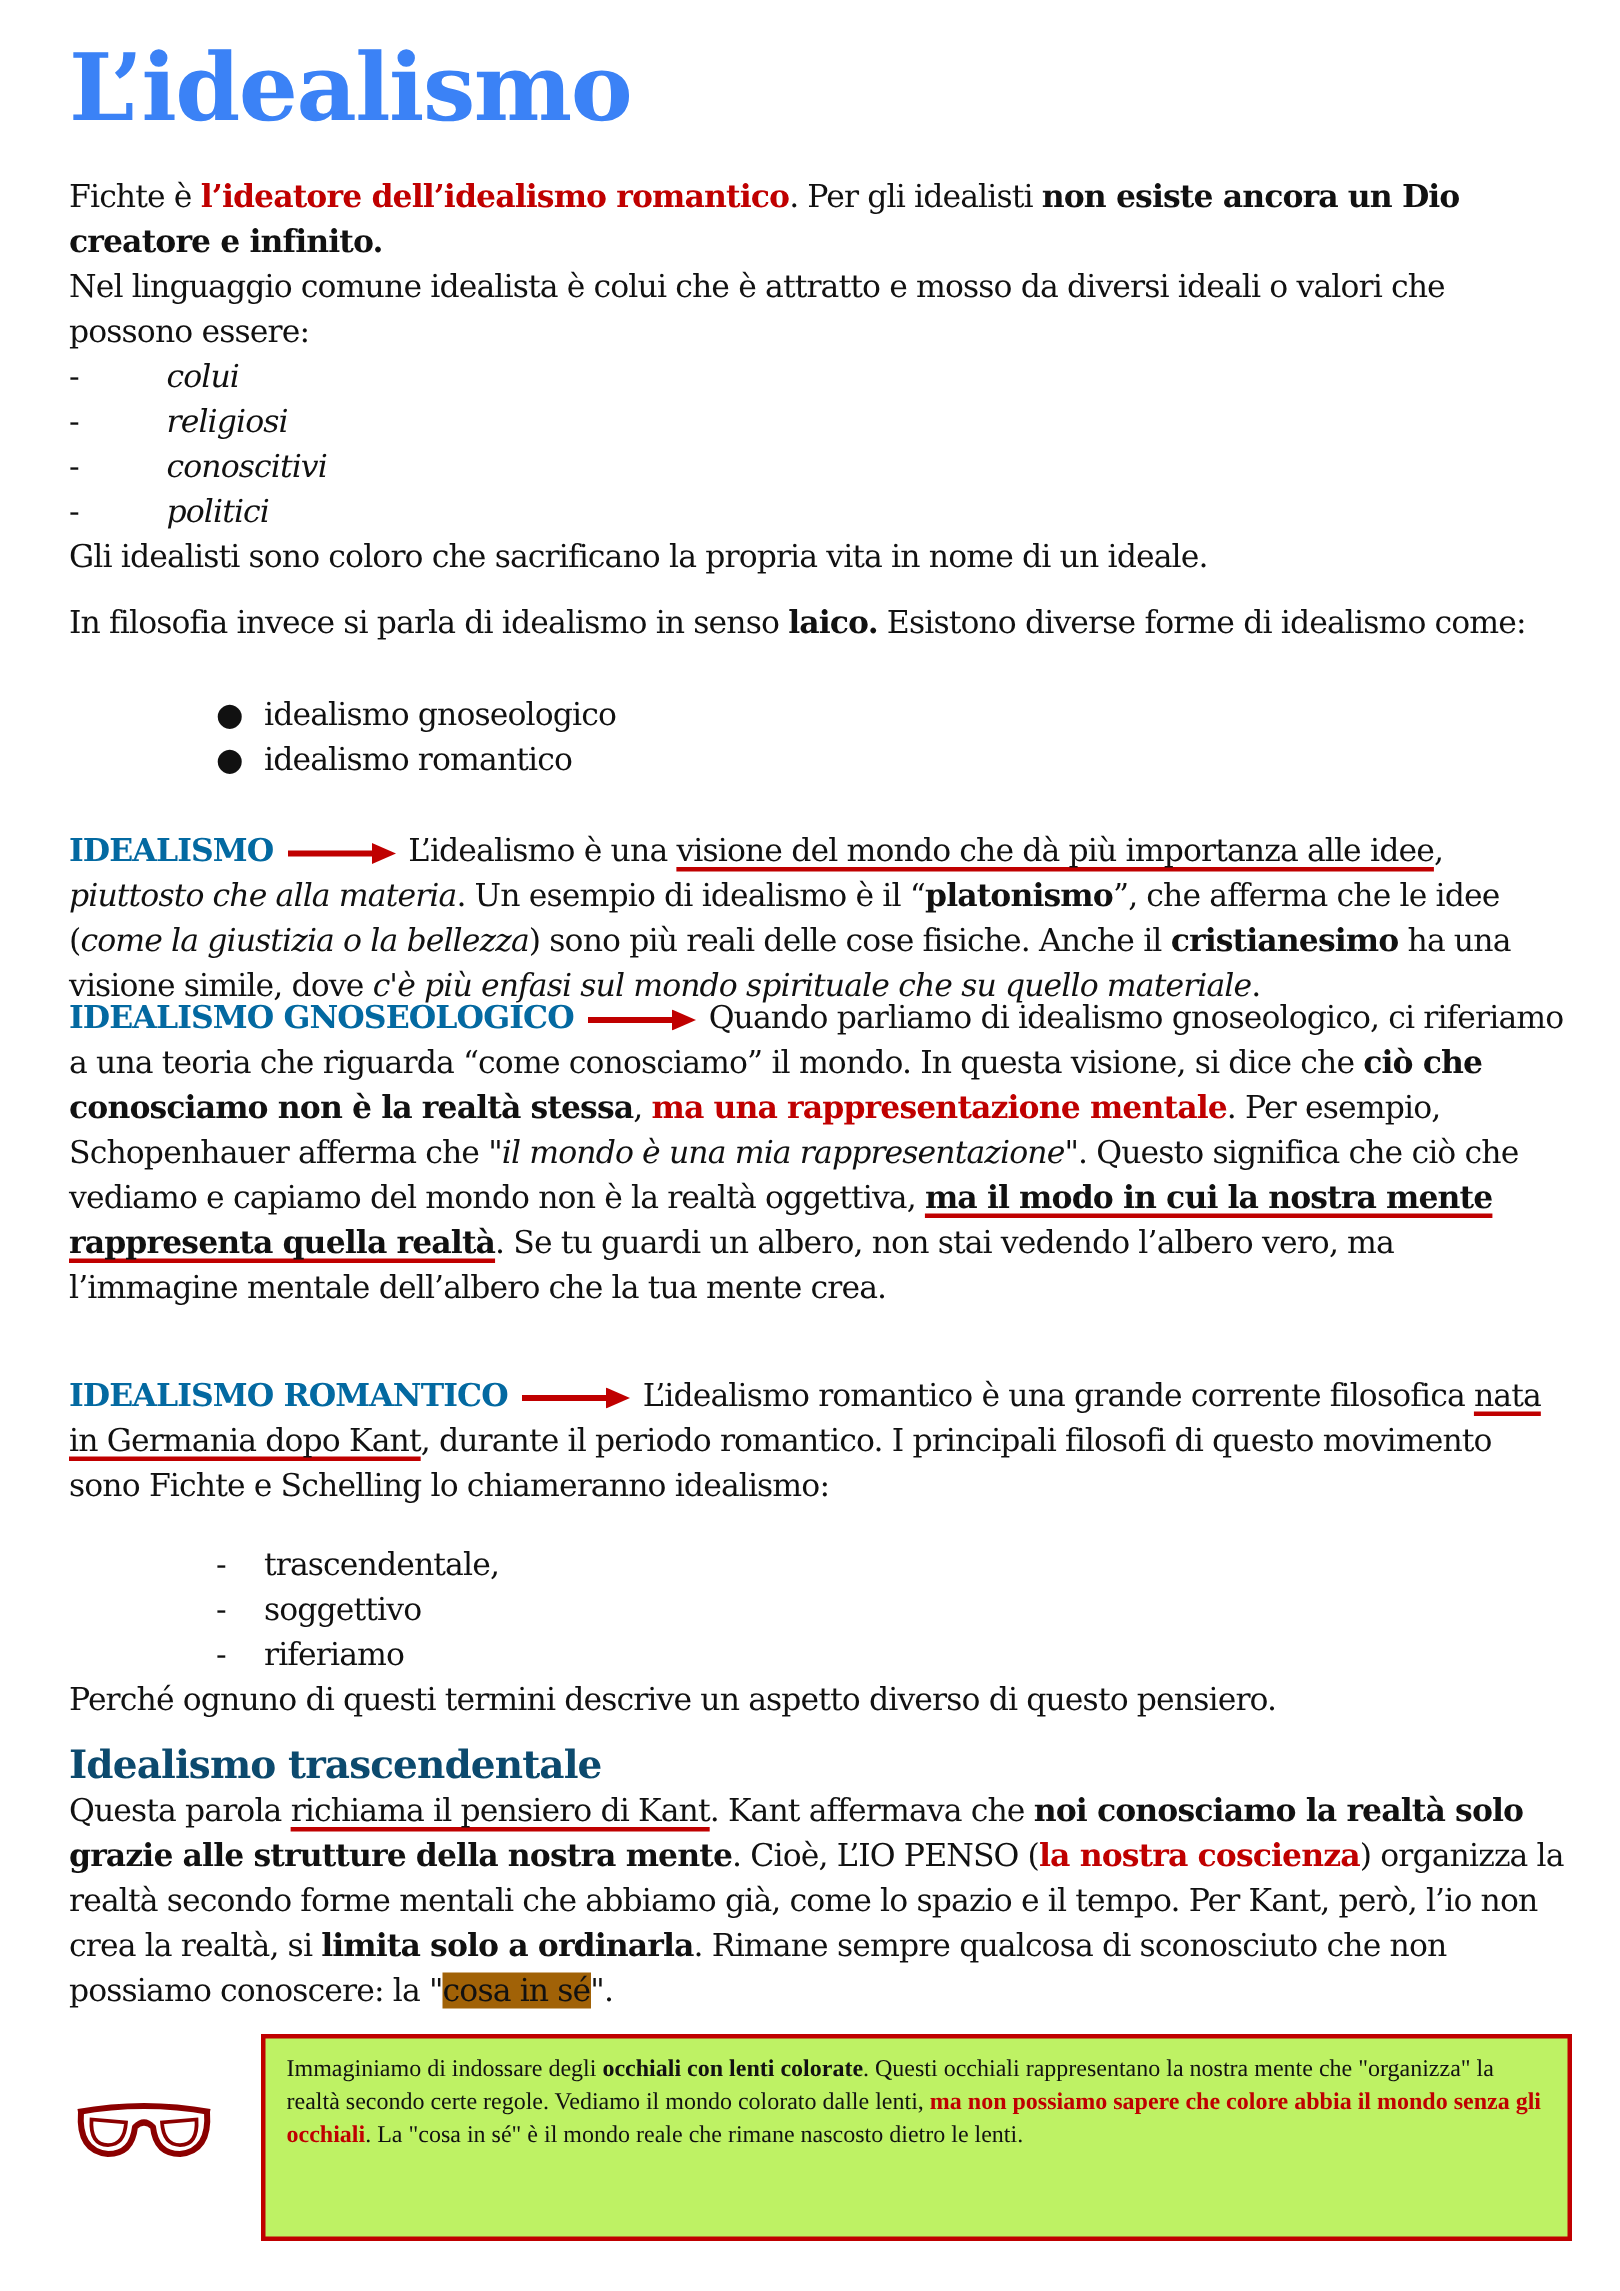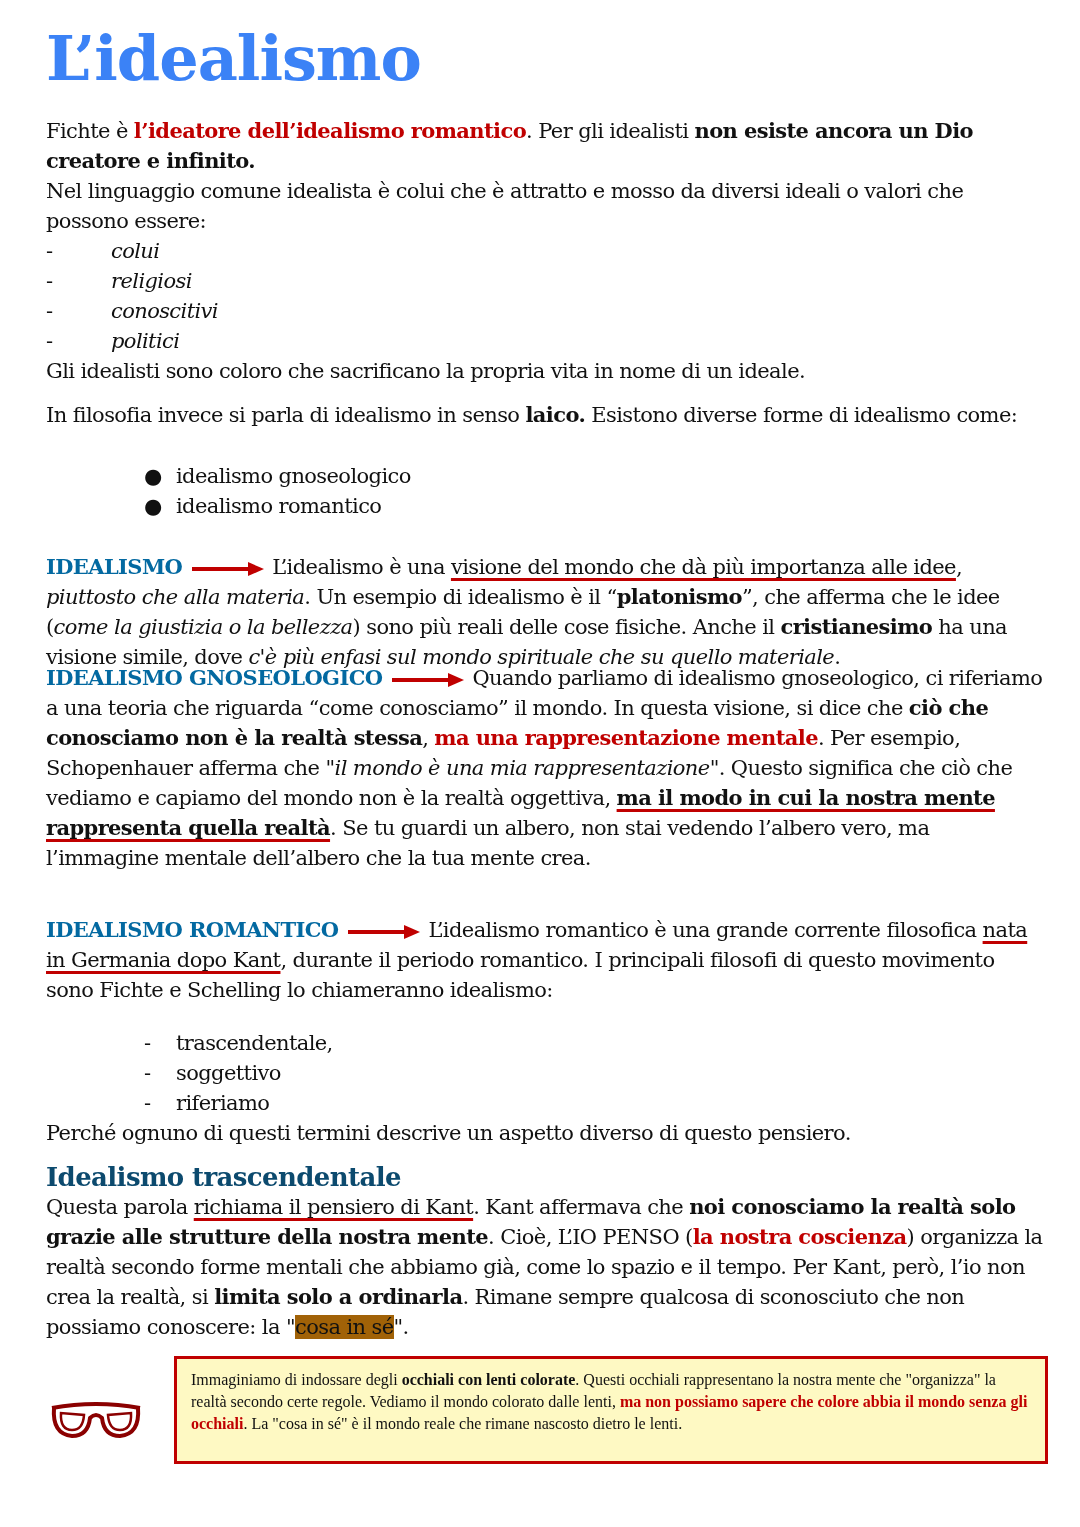--- a/index.html
+++ b/index.html
@@ -13,22 +13,22 @@
   .i { font-style:italic; }
   .ul { text-decoration:underline; text-decoration-color:#c00000; text-decoration-thickness:3px; text-underline-offset:4px; }
   .hl { background:#a16207; }
   .dash-list, .bullet-list { list-style:none; margin:0; padding:0; }
   .dash-list li, .bullet-list li { position:relative; }
   .dash-list li .mk { position:absolute; left:-65px; }
   .bullet-list li .mk { position:absolute; left:-32px; }
   .head { color:#0369a1; font-weight:bold; }
   .arrow { display:inline-block; vertical-align:middle; margin:0 8px 0 10px; }
   .sub-h { color:#0c4a6e; font-weight:bold; font-size:26px; }
-  .box { position:absolute; left:174px; top:1356px; width:874px; height:108px; border:3px solid #c00000;
-         background:#fef9c3; box-sizing:border-box; padding:10px 14px;
+  .box { position:absolute; left:174px; top:1356px; width:874px; height:138px; border:3px solid #c00000;
+         background:#bef264; box-sizing:border-box; padding:10px 14px;
          font-family:"Liberation Serif", serif; font-size:16px; line-height:22px; color:#111; }
   .glasses { position:absolute; left:48px; top:1400px; width:96px; height:40px; }
 </style>
 </head>
 <body>
 
 <h1>L’idealismo</h1>
 
 <div class="txt" style="top:116px;">
   <span>Fichte è </span><span class="red b">l’ideatore dell’idealismo romantico</span><span>. Per gli idealisti </span><span class="b">non esiste ancora un Dio creatore e infinito.</span>

